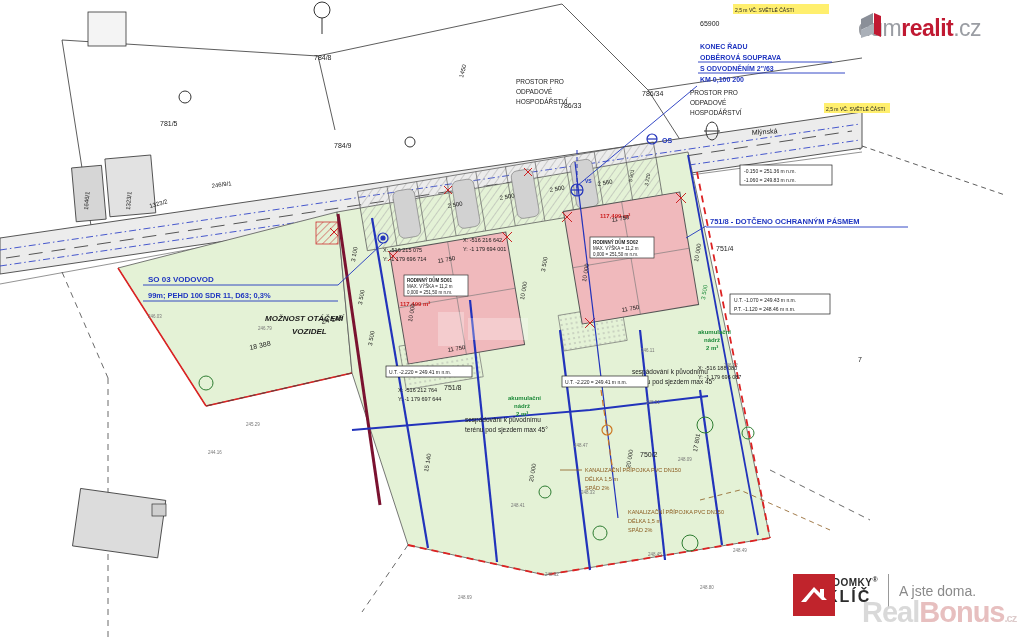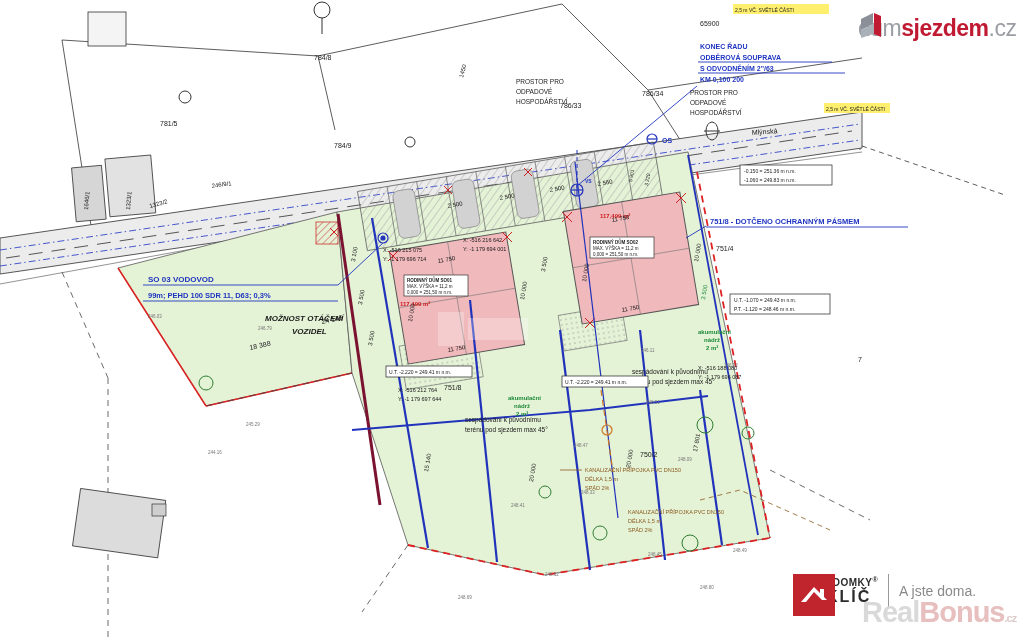--- a/index.html
+++ b/index.html
@@ -378,21 +378,21 @@
     <rect x="468" y="318" width="60" height="22" fill="#ffffff"></rect>
   </g>
 </svg>
 
 <div id="logo-top">
   <svg width="30" height="30" viewBox="0 0 30 30">
     <path d="M3,9 L15,3 L15,14 L3,20 Z" fill="#8a8f98"></path>
     <path d="M16,3 L23,6 L23,27 L16,24 Z" fill="#c01932"></path>
     <path d="M3,20 L15,14 L15,24 L3,28 Z" fill="#aab0b8"></path>
   </svg>
-  <div class="wordmark"><span>dum</span><b>sjezdem</b><span>.cz</span></div>
+  <div class="wordmark"><span>dum</span><b>realit</b><span>.cz</span></div>
 </div>
 
 <div id="logo-bottom">
   <svg width="42" height="42" viewBox="0 0 42 42">
     <rect x="0" y="0" width="42" height="42" fill="#c0242c"></rect>
     <path d="M8,28 L21,13 L27,19 L27,15 L31,15 L31,23 L34,26 L29,26 L21,18 L13,28 Z" fill="#ffffff"></path>
   </svg>
   <div id="lb-text">
     <span class="l1"><span>ZDĚNÉ DOMKY</span><sup>®</sup></span>
     <span class="l2">NA KLÍČ</span>

